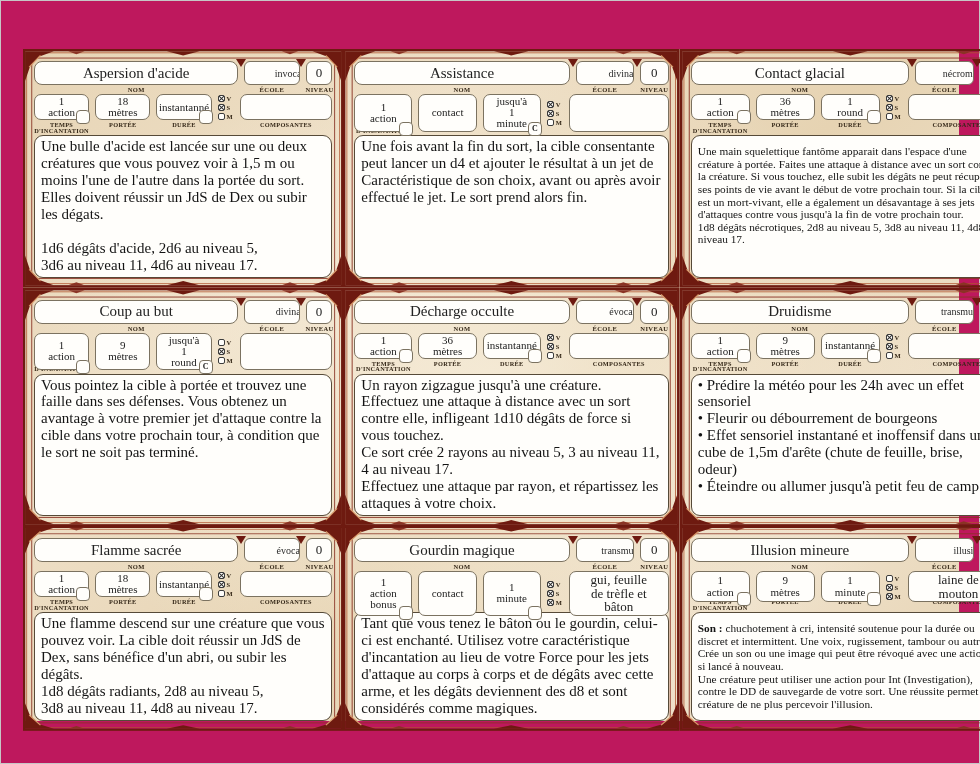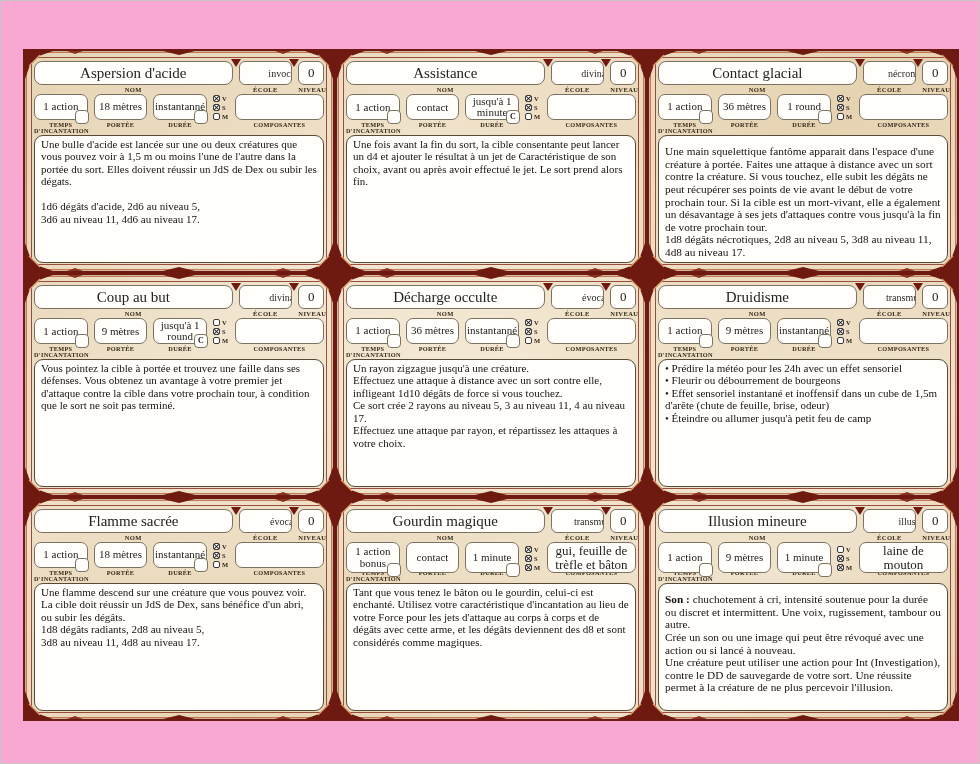--- a/index.html
+++ b/index.html
@@ -1,17 +1,17 @@
 <!DOCTYPE html>
 <html><head>
 <meta charset="utf-8">
 <style>
   html,body{margin:0;padding:0;background:#ffffff;}
   body{width:980px;height:764px;position:relative;font-family:"Liberation Serif", serif;}
-  .sheet{position:absolute;inset:0;background:#f9a8d4;border:1px solid #c6c6c6;box-sizing:border-box;}
+  .sheet{position:absolute;inset:0;background:#be185d;border:1px solid #c6c6c6;box-sizing:border-box;}
   .grid{
     position:absolute;left:22px;top:48px;width:936px;height:672px;
     background:
       radial-gradient(ellipse at 50% 50%, rgba(255,250,238,.55), rgba(0,0,0,0) 70%),
       linear-gradient(135deg,#e7d5b6 0%, #eedfc6 30%, #e6d3b2 55%, #efe1ca 80%, #e5d2b1 100%);
     display:grid;grid-template-columns:repeat(3,1fr);grid-template-rows:repeat(3,1fr);
   }
   .card{position:relative;box-sizing:border-box;padding:11px 11px 10px 11px;display:flex;flex-direction:column;}
   .frame{position:absolute;inset:0;width:100%;height:100%;pointer-events:none;}
 
@@ -22,33 +22,33 @@
   .schoolbox{border-radius:6px;font-size:10px;color:#2a2a2a;display:flex;align-items:center;justify-content:center;overflow:hidden;white-space:nowrap;padding-left:48px;}
   .levelbox{border-radius:6px;font-size:13px;color:#222;display:flex;align-items:center;justify-content:center;}
   .tri{position:absolute;top:-2px;width:0;height:0;border-left:5px solid transparent;border-right:5px solid transparent;border-top:8px solid #6e1a10;}
   .tri.t1{left:calc(68.5% - 2px);}
   .tri.t2{right:calc(8% + 2px);}
 
   .hlabels,.slabels{display:grid;font-weight:bold;color:#352818;text-align:center;}
   .hlabels{grid-template-columns:68.5% 18.5% 1fr;column-gap:6px;font-size:6.5px;height:9px;line-height:9px;letter-spacing:.4px;}
   .stats{display:grid;grid-template-columns:18.5% 18.5% 18.5% 16px 1fr;column-gap:6px;height:26px;}
   .slabels{grid-template-columns:18.5% 18.5% 18.5% 16px 1fr;column-gap:6px;font-size:6.3px;line-height:5.5px;height:12px;padding-top:2px;letter-spacing:.3px;}
-  .statbox{position:relative;border-radius:7px;font-size:11px;line-height:1.02;color:#222;display:flex;align-items:center;justify-content:center;text-align:center;padding:1px 2px;}
+  .statbox{position:relative;border-radius:7px;font-size:11px;line-height:1.02;color:#222;display:flex;align-items:center;justify-content:center;text-align:center;padding:1px 18px;}
   .subbox{position:absolute;right:-2px;bottom:-5px;width:12px;height:12px;background:#fffefb;border:1px solid #7b7260;border-radius:4px;font-size:8px;font-weight:bold;line-height:11px;text-align:center;color:#222;}
   .compbox{border-radius:7px;font-size:13px;line-height:1.05;}
 
   .vsm{display:flex;flex-direction:column;justify-content:center;gap:2px;padding-top:1px;}
   .vsmrow{display:flex;align-items:center;gap:2px;height:7px;}
   .cb{position:relative;width:7px;height:7px;border:1px solid #3c3c3c;border-radius:2px;background:#fffefb;box-sizing:border-box;flex:0 0 auto;}
   .cb.checked::before,.cb.checked::after{content:"";position:absolute;left:-1px;top:2px;width:7px;height:1px;background:#2e2e2e;}
   .cb.checked::before{transform:rotate(45deg);}
   .cb.checked::after{transform:rotate(-45deg);}
   .vsmletter{font-size:6.5px;font-weight:bold;color:#352818;line-height:7px;}
 
-  .desc{flex:1;margin-top:1px;border:1.5px solid #564a38;border-radius:9px;padding:2px 6px 3px 6px;font-size:11px;line-height:1.13;color:#141414;overflow:hidden;}
+  .desc{flex:1;margin-top:1px;border:1.5px solid #564a38;border-radius:9px;padding:2px 6px 3px 6px;font-size:15px;line-height:1.13;color:#141414;overflow:hidden;}
   .desc.small{font-size:11.3px;line-height:1.12;padding-top:9px;}
   .desc .line{min-height:1em;}
 </style>
 </head>
 <body>
 
 <div class="sheet">
   <div class="grid">
   <div class="card">
     <svg class="frame" viewBox="0 0 312 224" preserveAspectRatio="none">

